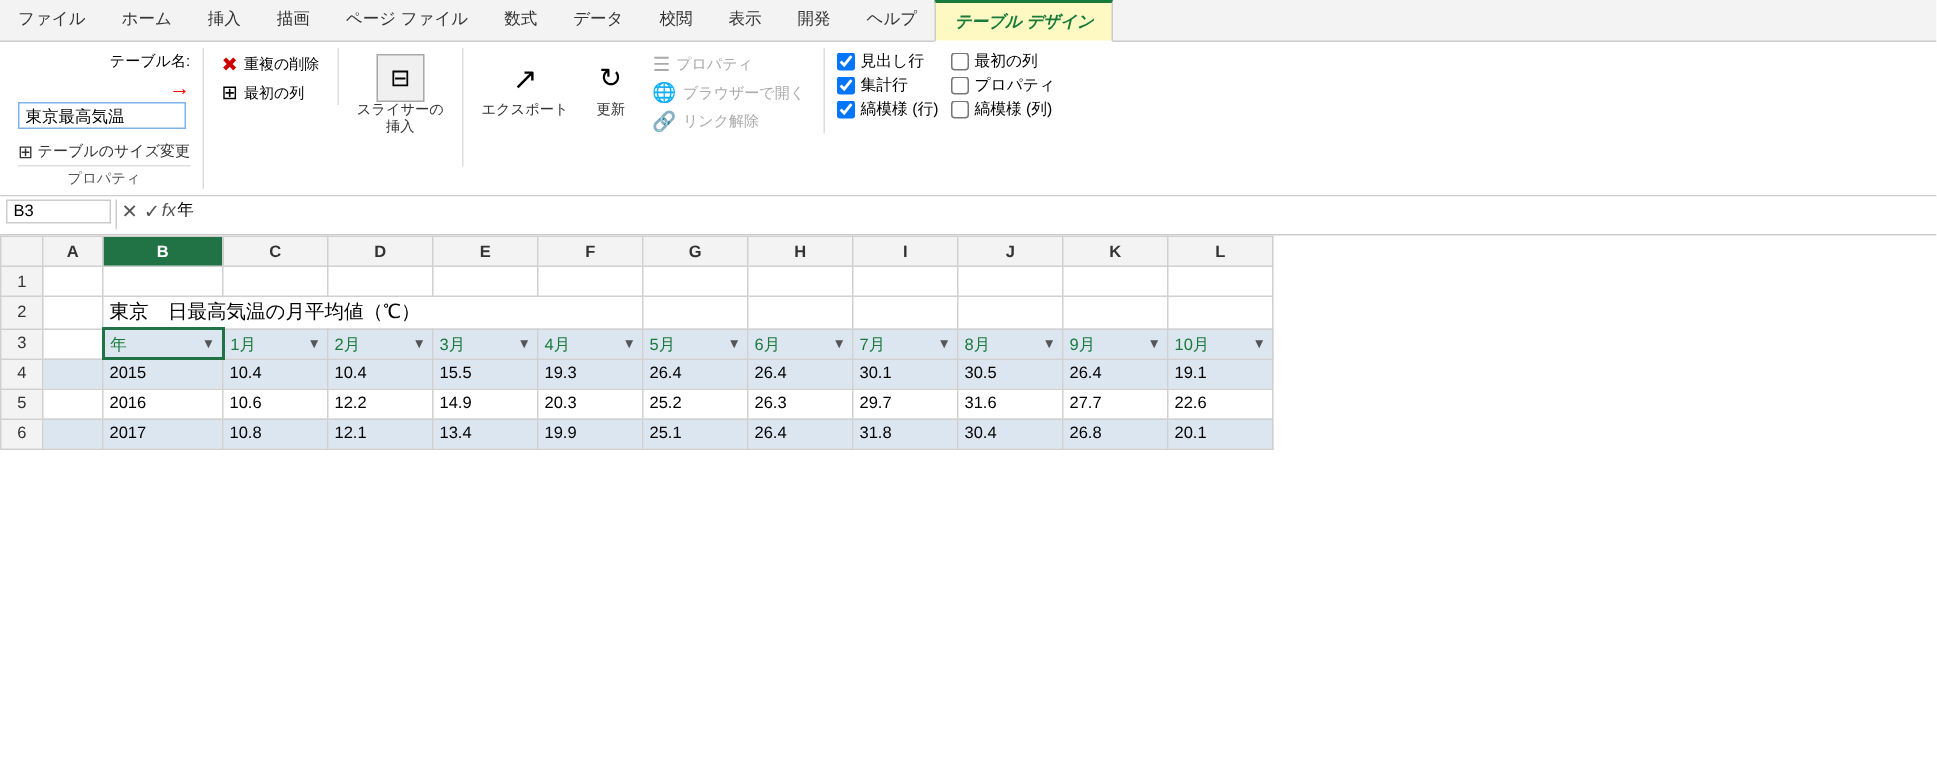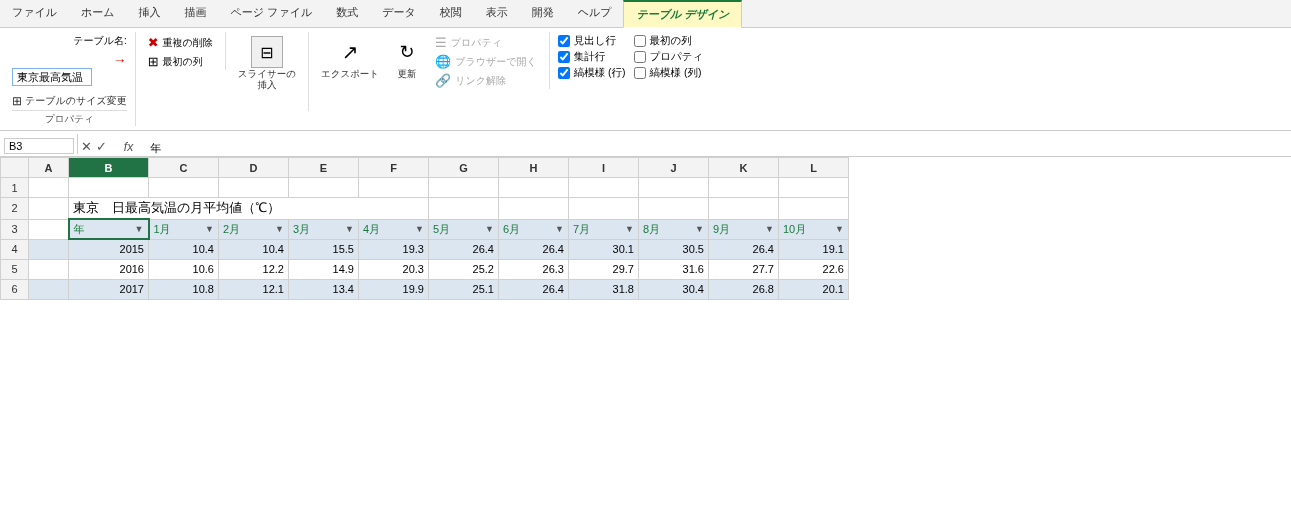--- a/index.html
+++ b/index.html
@@ -12,57 +12,57 @@
     .ribbon-tab.active { background: #fef9c3; color: #1a7a3c; font-weight: bold; border-top: 2px solid #1a7a3c; border-left: 1px solid #ccc; border-right: 1px solid #ccc; border-bottom: 1px solid #fff; margin-bottom: -1px; font-style: italic; }
 
     .ribbon-content { display: flex; padding: 4px 8px; align-items: flex-start; gap: 4px; }
     .ribbon-group { display: flex; flex-direction: column; border-right: 1px solid #ddd; padding: 2px 8px 0 4px; min-width: 60px; }
     .ribbon-group:last-child { border-right: none; }
     .ribbon-group-label { font-size: 9.5px; color: #555; text-align: center; margin-top: 2px; padding-top: 2px; border-top: 1px solid #ddd; }
     .ribbon-group-content { display: flex; align-items: flex-start; gap: 4px; flex: 1; }
 
     
     .prop-group { display: flex; flex-direction: column; gap: 2px; }
-    .table-name-input { border: 1px solid #7fb4ea; padding: 2px 4px; font-size: 11px; width: 80px; }
+    .table-name-input { border: 1px solid #7fb4ea; padding: 2px 4px; font-size: 11px; width: 112px; }
     .prop-link { font-size: 10px; color: #333; display: flex; align-items: center; gap: 3px; cursor: pointer; }
 
     
     .ribbon-btn { display: flex; flex-direction: column; align-items: center; cursor: pointer; padding: 2px 4px; border-radius: 2px; }
     .ribbon-btn .icon { width: 32px; height: 32px; display: flex; align-items: center; justify-content: center; font-size: 20px; }
     .ribbon-btn .label { font-size: 9.5px; color: #333; text-align: center; line-height: 1.2; }
     .ribbon-btn-small { display: flex; align-items: center; gap: 4px; cursor: pointer; padding: 1px 4px; border-radius: 2px; font-size: 10px; }
 
     .tools-col { display: flex; flex-direction: column; gap: 2px; justify-content: center; }
 
     
     .style-options { display: flex; gap: 8px; }
     .style-col { display: flex; flex-direction: column; gap: 2px; }
     .check-item { display: flex; align-items: center; gap: 4px; font-size: 10.5px; }
     .check-item input[type=checkbox] { width: 12px; height: 12px; }
 
     
-    .formula-bar { display: flex; align-items: flex-end; border-bottom: 1px solid #ccc; padding: 2px 4px; gap: 1px; background: #fff; height: 26px; }
+    .formula-bar { display: flex; align-items: flex-start; border-bottom: 1px solid #ccc; padding: 2px 4px; gap: 1px; background: #fff; height: 26px; }
     .cell-ref { width: 70px; border: 1px solid #ccc; padding: 1px 4px; font-size: 11px; display: flex; align-items: center; }
     .formula-sep { width: 1px; background: #ccc; height: 20px; margin: 0 2px; }
     .formula-icons { display: flex; gap: 4px; align-items: center; color: #555; font-size: 13px; }
-    .fx-label { font-size: 12px; font-style: italic; color: #555; margin: 0 16px; }
+    .fx-label { font-size: 12px; font-style: italic; color: #555; margin: 0 0; }
     .formula-input { flex: 1; font-size: 11px; border: none; outline: none; }
 
     
     .spreadsheet { overflow: auto; }
     table { border-collapse: collapse; table-layout: fixed; }
     .row-header { width: 28px; min-width: 28px; background: #f3f3f3; border: 1px solid #d0d0d0; text-align: center; font-size: 11px; color: #333; }
     .col-header { background: #f3f3f3; border: 1px solid #d0d0d0; text-align: center; font-size: 11px; color: #333; height: 20px; }
     .col-header.active { background: #217346; color: #fff; }
     .cell { border: 1px solid #d0d0d0; font-size: 11px; padding: 1px 4px; white-space: nowrap; height: 20px; }
     .cell.selected { border: 2px solid #217346; background: #e8f4ed; }
     .cell.header-row { background: #dce6f1; font-weight: normal; }
     .cell.data-row-even { background: #dce6f1; }
     .cell.data-row-odd { background: #fff; }
-    .cell.right-align { text-align: right; }
+    .cell.right-align { text-align: left; }
     .cell-with-arrow { display: flex; align-items: center; justify-content: space-between; }
     .dropdown-arrow { font-size: 9px; color: #555; }
 
     .title-cell { font-size: 13px; font-weight: normal; }
   </style>
 </head>
 <body>
 
 <div class="ribbon">
   <div class="ribbon-tabs">

